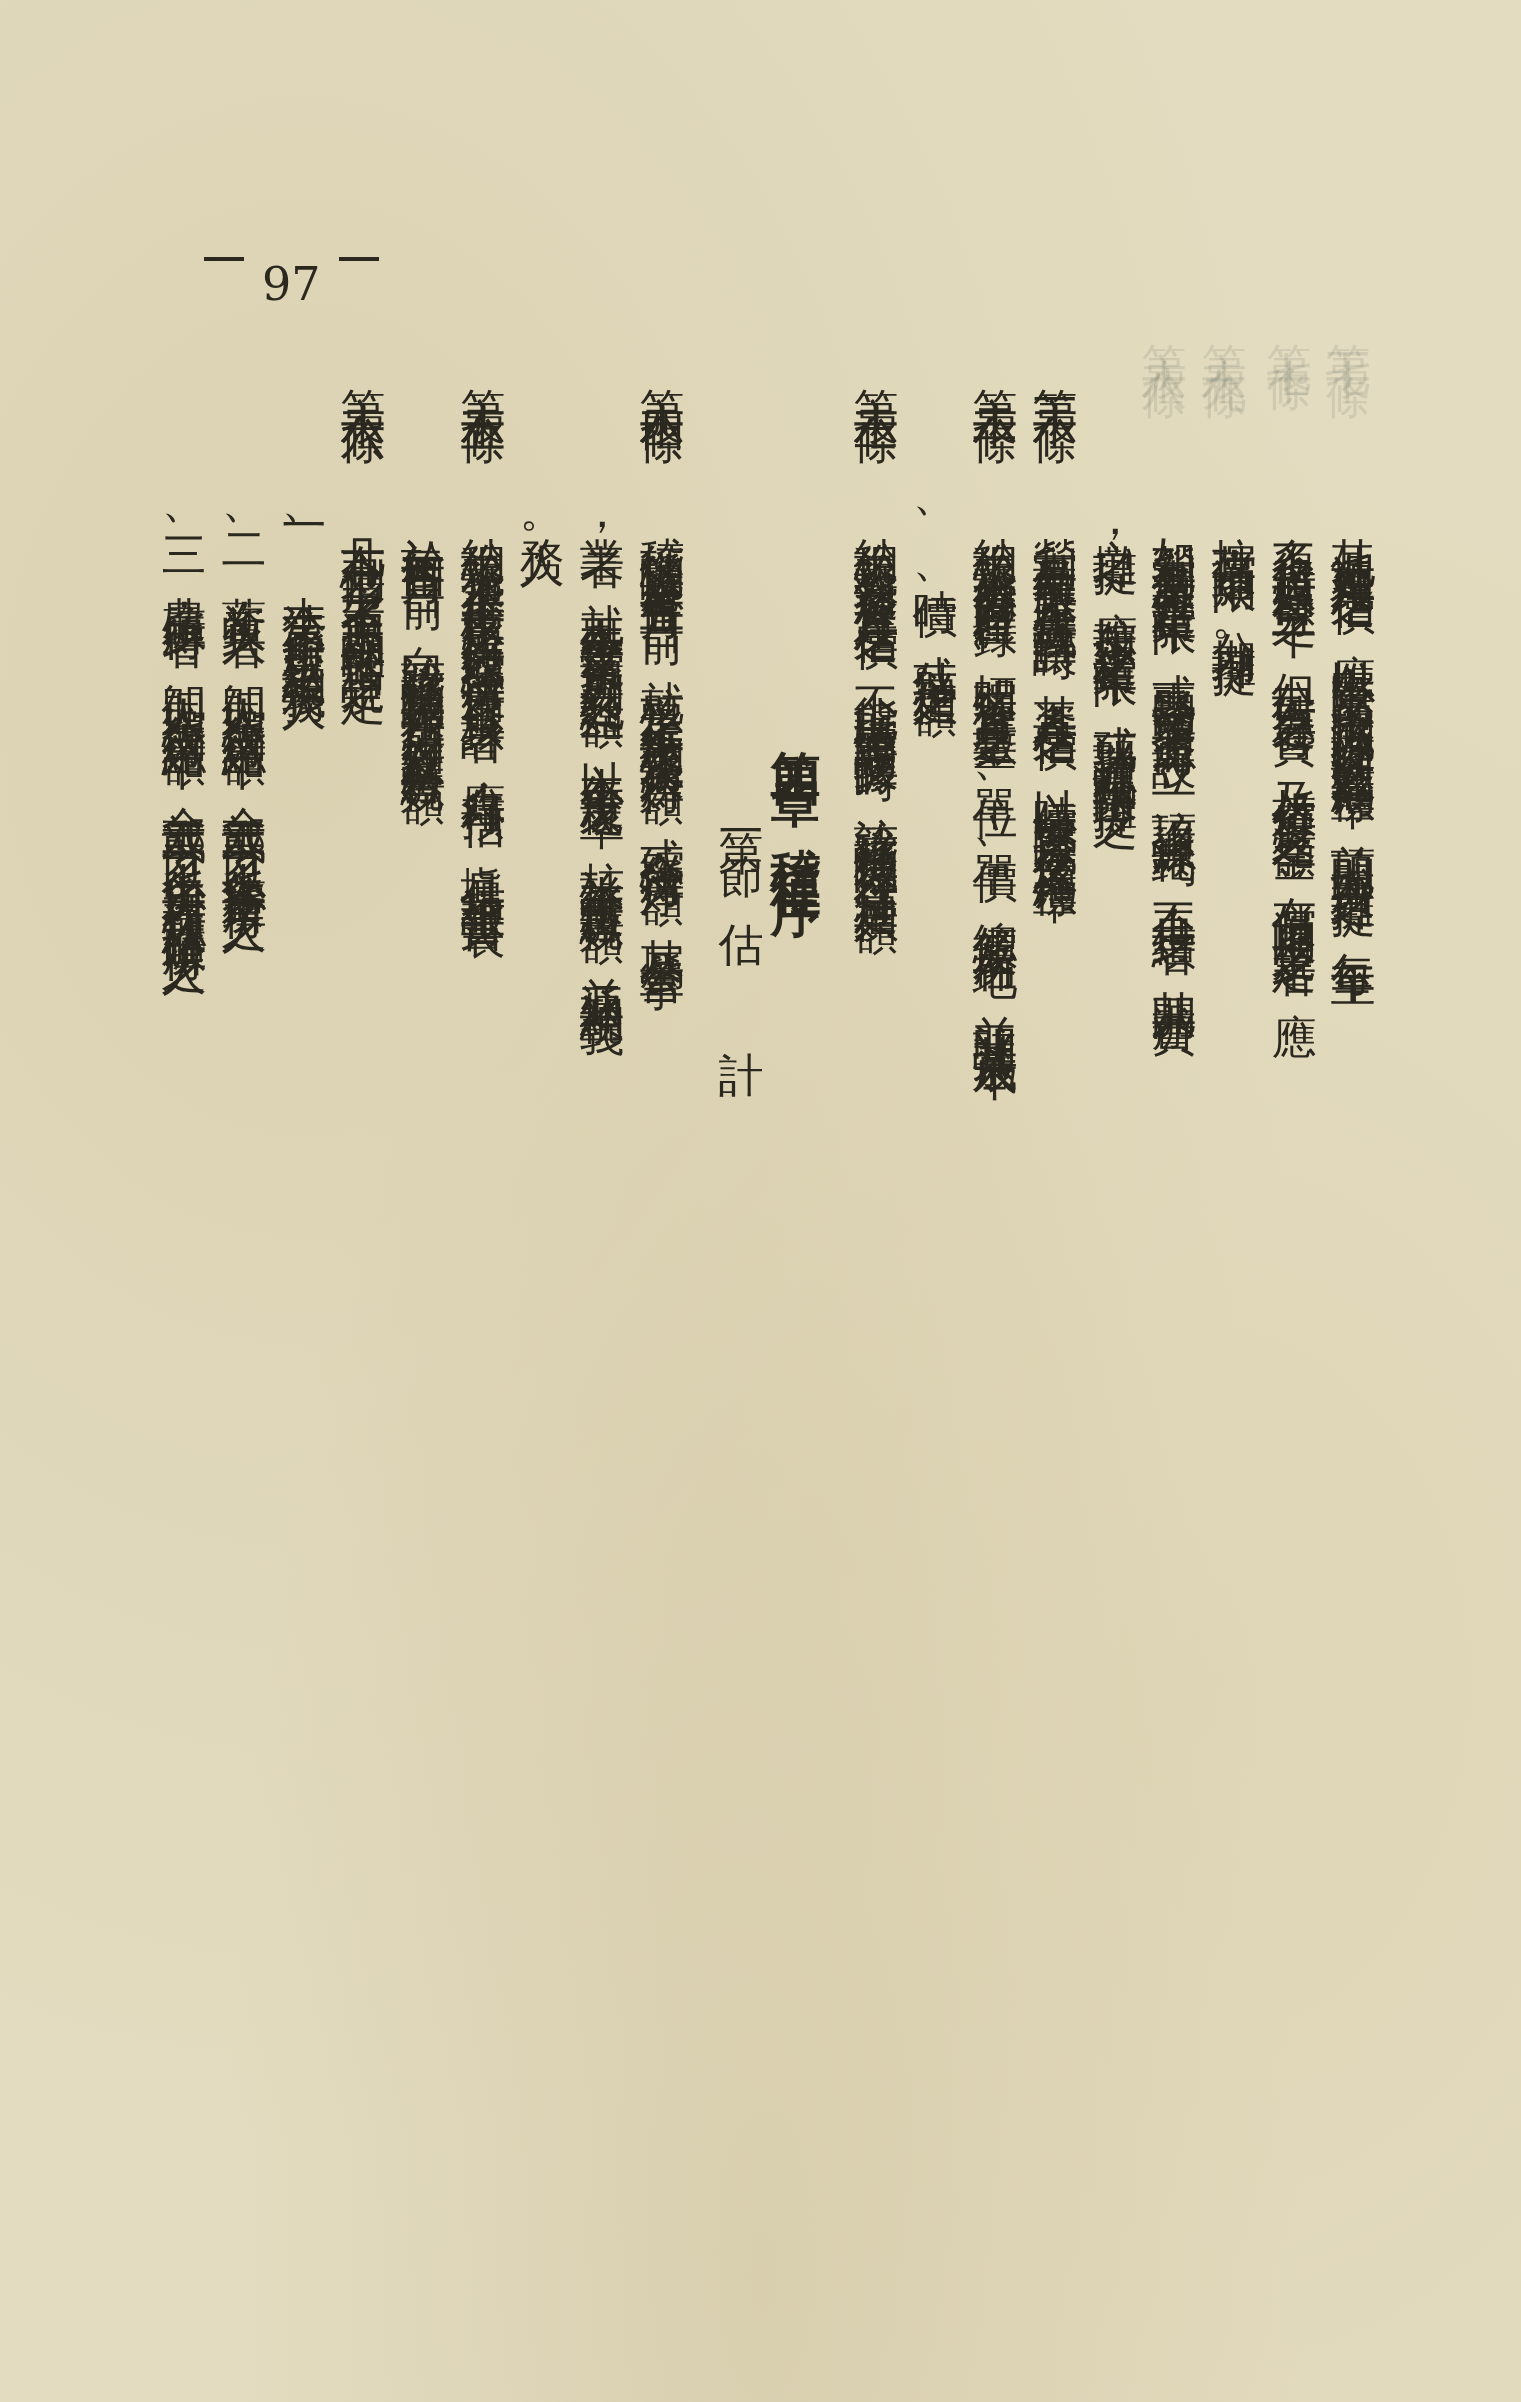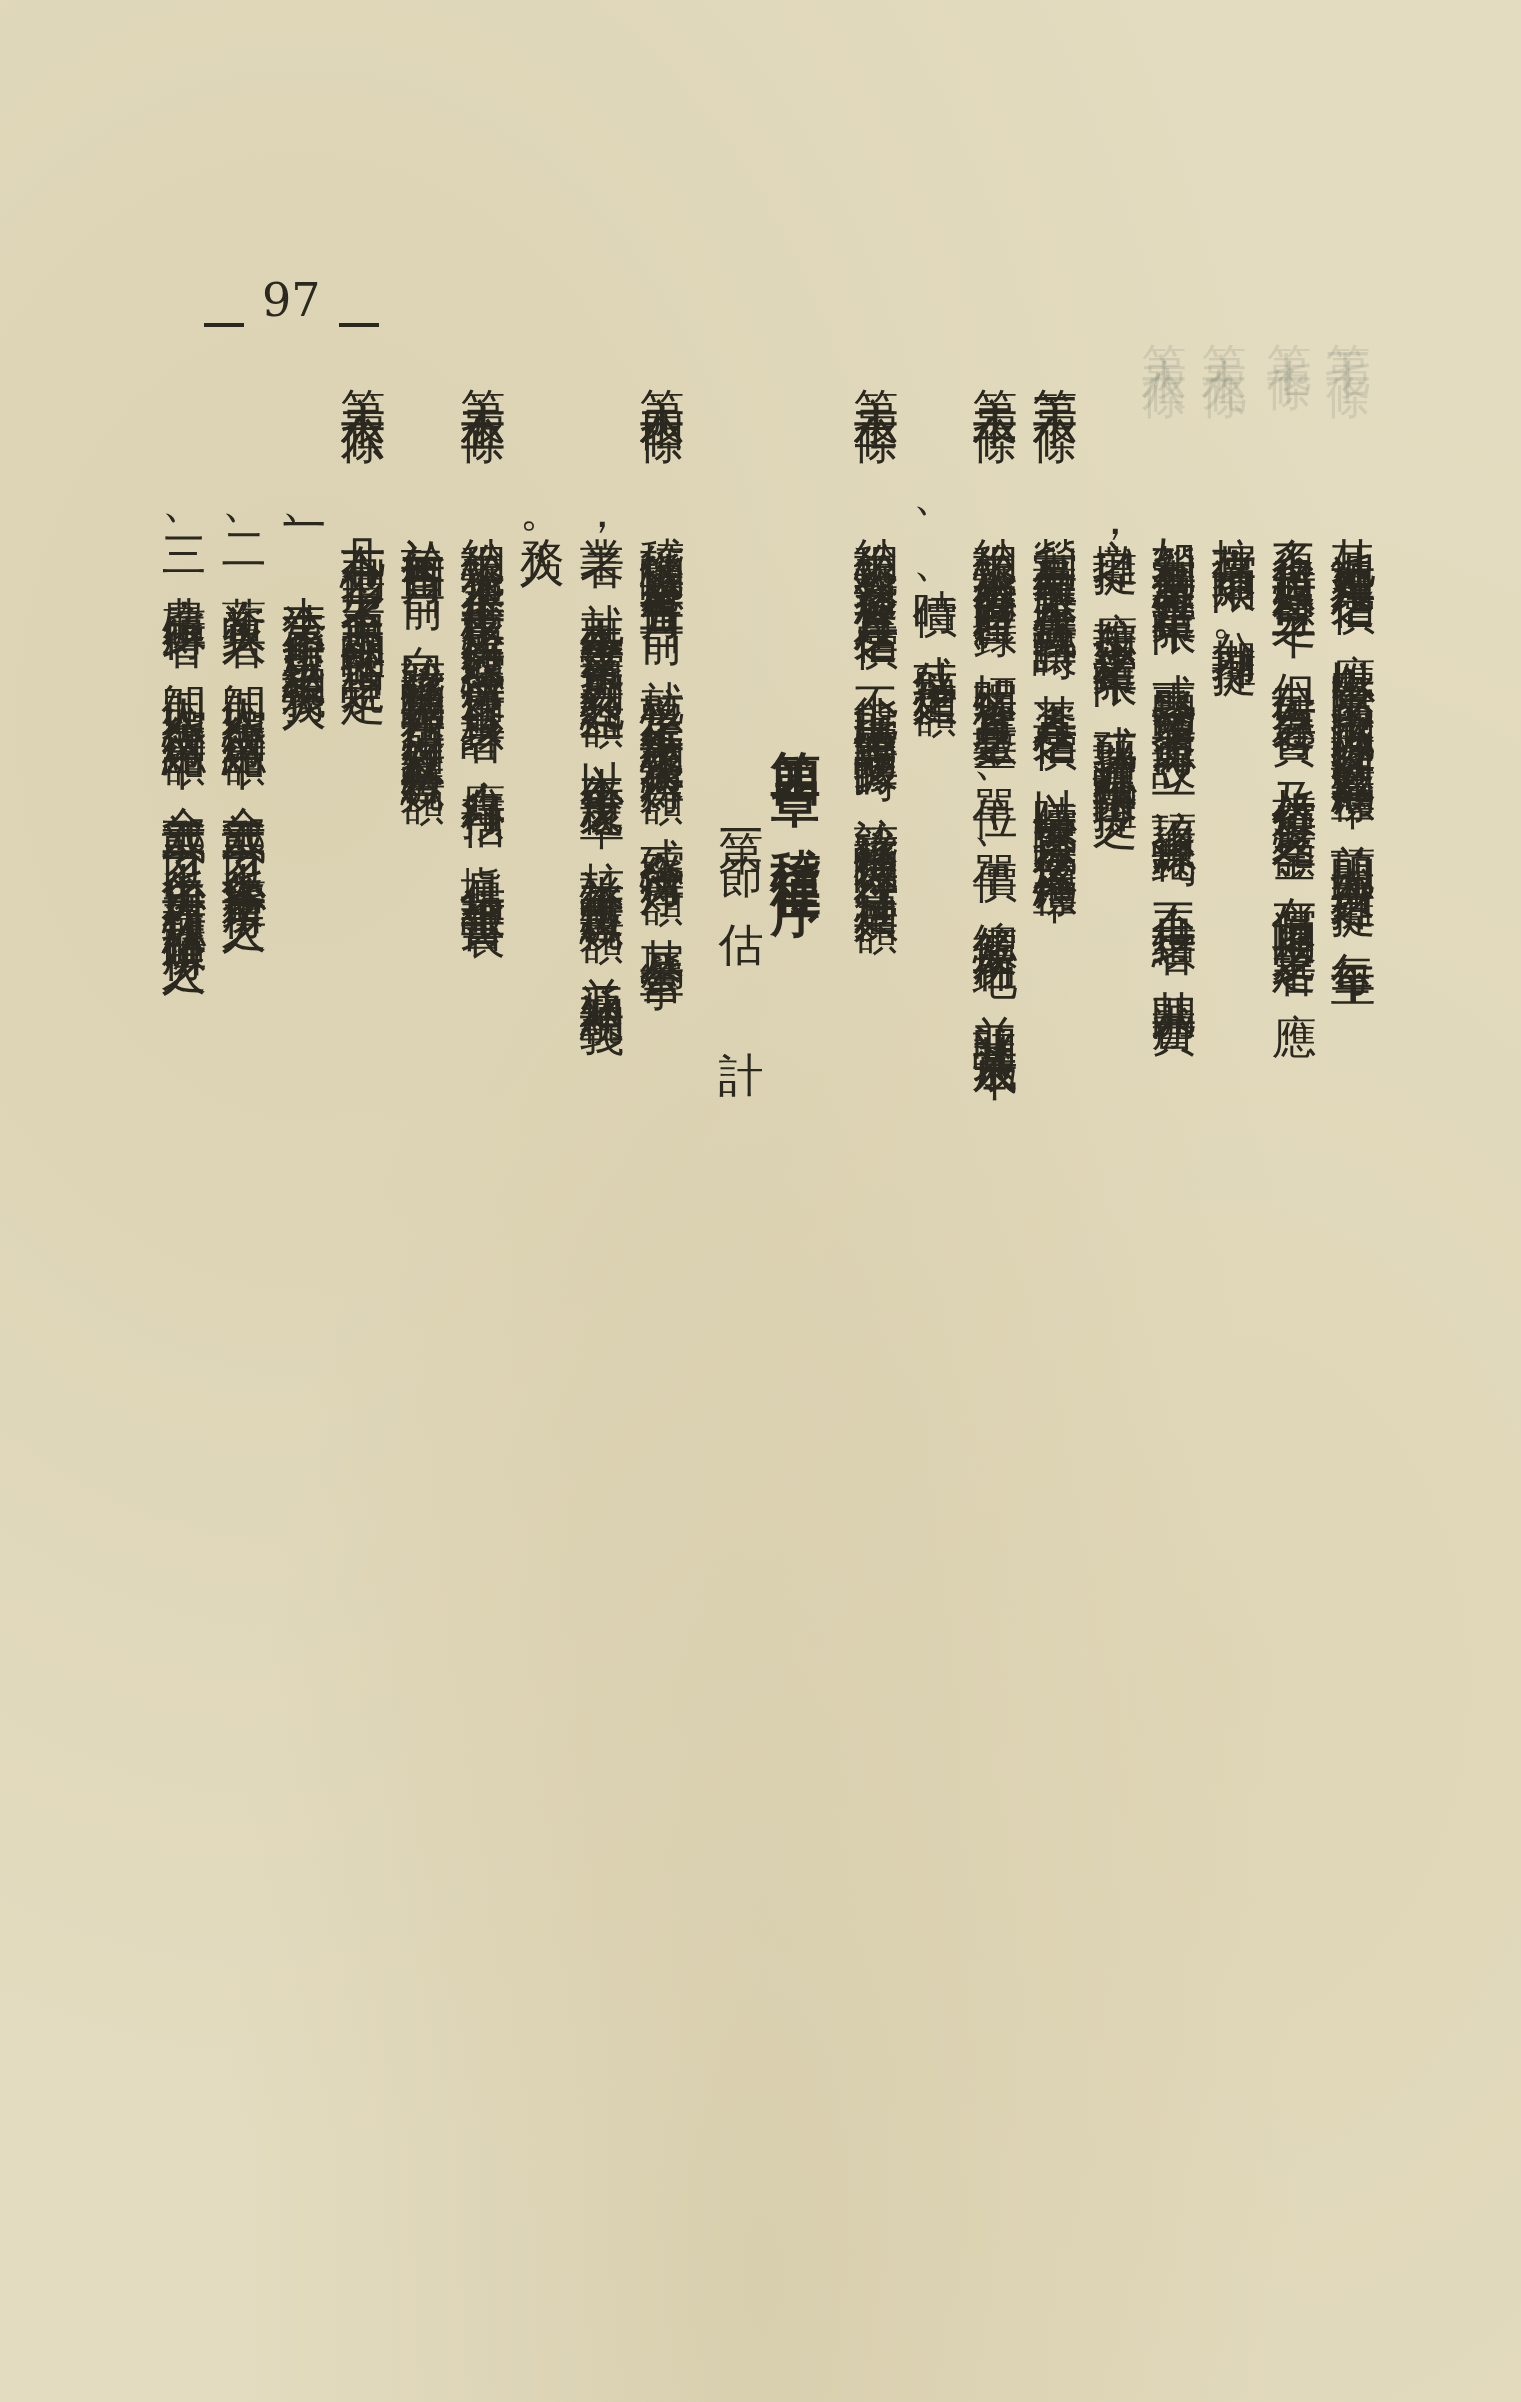--- a/index.html
+++ b/index.html
@@ -47,21 +47,21 @@
     writing-mode: vertical-rl;
     text-orientation: upright;
     font-size: 45px;
     line-height: 60px;
     letter-spacing: 12px;
     white-space: nowrap;
   }
   .page-number {
     position: absolute; left: 204px; top: 257px;
     font-size: 46px; font-family: "DejaVu Serif", serif;
-    display: flex; align-items: flex-end; gap: 18px; margin-top: 16px;
+    display: flex; align-items: flex-start; gap: 18px;
   }
   .dash { display: inline-block; width: 40px; height: 4px; background: #2b2820; }
   .ghost {
     position: absolute; writing-mode: vertical-rl; text-orientation: upright;
     font-size: 45px; line-height: 60px; letter-spacing: 8px;
     color: rgba(110,120,110,0.18); white-space: nowrap;
   }
 </style>
 </head>
 <body>

